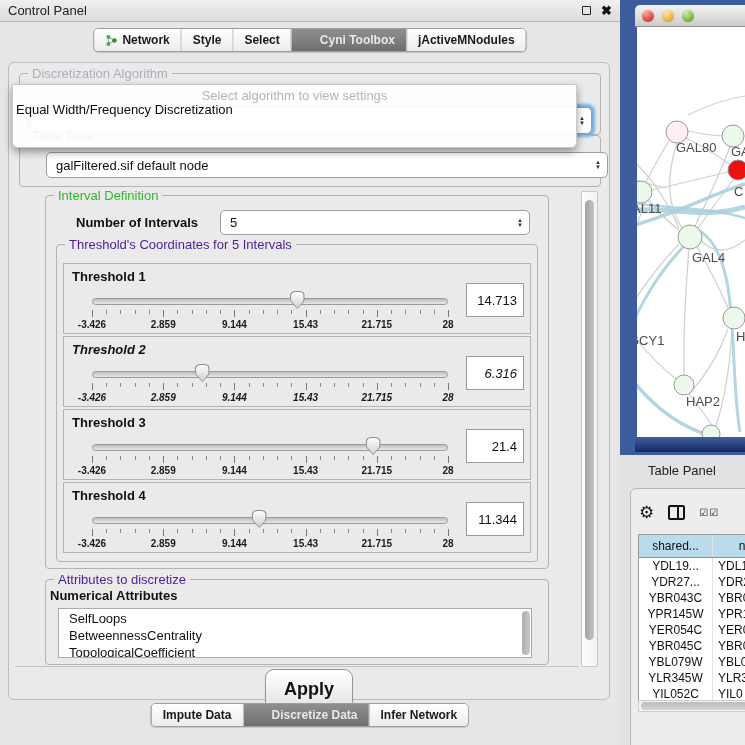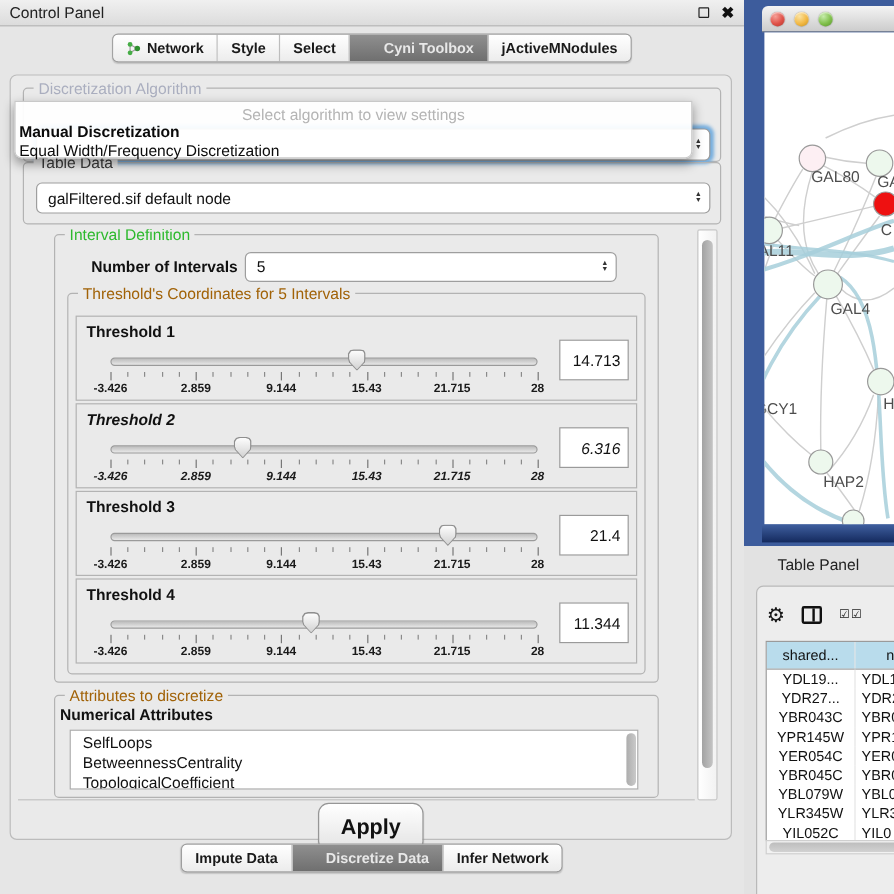--- a/index.html
+++ b/index.html
@@ -35,38 +35,38 @@
   .seg .segb.sel { background:linear-gradient(#8f8f8f,#6f6f6f); color:#e8e8e8;padding-left:28px; }
   .top-seg { top:28px; }
   .bottom-seg { top:703px; }
   
   .cp-outer {
     position:absolute; left:8px; top:62px; width:602px; height:638px;
     background:#eaeaea; border:1px solid #bcbcbc; border-radius:6px;
   }
   .group-title { position:absolute; top:-8px; left:8px; background:#eaeaea; padding:0 4px; font-size:13px; }
   .green-t { color:#2db92d; }
-  .blue-t { color:#a16207; }
+  .blue-t { color:#4c1d95; }
   .dark-t { color:#3b3b3b; }
   .faint-t { color:rgba(66,76,120,.38); }
   .group { position:absolute; border:1px solid #b3b3b3; border-radius:4px; }
   
   .algo-group { left:10px; top:10px; width:582px; height:62px; }
   .algo-combo {
     position:absolute; left:10px; top:33px; width:562px; height:27px;
     background:#fff; border:1px solid #9a9a9a; border-radius:5px;
     box-shadow:0 0 3px 2.5px #76aede; display:flex; align-items:center; justify-content:flex-end;
   }
   .stepper { display:flex; flex-direction:column; justify-content:center; margin-right:6px; color:#333; }
   .stepper span { font-size:6px; line-height:5px; }
   
   .td-group { left:10px; top:72px; width:582px; height:52px; }
   .combo {
     position:absolute; background:#fff; border:1px solid #9e9e9e; border-radius:5px;
-    display:flex; align-items:center; font-size:13px; color:#111;
+    display:flex; align-items:center; font-size:13px; color:#111;margin-left:16px;
   }
   .combo .cval { flex:1; padding-left:9px; overflow:hidden; white-space:nowrap; }
   .td-combo { left:10px; top:16px; width:562px; height:26px; }
   
   .viewport {
     position:absolute; left:6px; top:128px; width:564px; height:476px;
     border-bottom:1px solid #c2c2c2; overflow:hidden;
   }
   .vscroll {
     position:absolute; left:572px; top:128px; width:17px; height:476px;
@@ -130,21 +130,21 @@
   }
   
   .apply-row { position:absolute; left:0; top:606px; width:100%; display:flex; justify-content:center; }
   .apply-btn {
     font-family:"Liberation Sans",sans-serif; font-size:18px; font-weight:700; color:#111;
     padding:9px 18px; border:1px solid #969696; border-radius:9px;
     background:linear-gradient(#ffffff,#e3e3e3); box-shadow:0 1px 1px rgba(0,0,0,.2);
   }
   
   .popup {
-    position:absolute; left:12px; top:84px; width:565px; height:48px; z-index:60;
+    position:absolute; left:12px; top:84px; width:565px; height:64px; z-index:60;
     background:rgba(255,255,255,.94); border:1px solid #c9c9c9; border-radius:0 0 6px 6px;
     box-shadow:0 4px 9px rgba(0,0,0,.38);
   }
   .popup-ph { text-align:center; font-size:13px; color:#b4b4b4; padding-top:3px; height:17px; }
   .popup-opt { font-size:13px; color:#0b0b0b; padding:0 0 1px 3px; height:16px; }
   .popup-opt.first { font-weight:700; }
   
   .rs { position:absolute; left:620px; top:0; width:125px; height:745px; }
   .desktop { position:absolute; left:0; top:0; width:125px; height:455px; background:#3d5c9c; }
   .net-win { position:absolute; left:15px; top:5px; width:110px; height:447px; }
@@ -490,21 +490,20 @@
           <span>Discretize Data</span>
         </div>
         <div class="segb">
           <span>Infer Network</span>
         </div>
       </nav>
 
     <div class="popup">
       <div class="popup-ph">Select algorithm to view settings</div>
       <div id="popupOptions">
-          <div class="popup-opt first">Manual Discretization</div>
           <div class="popup-opt">Equal Width/Frequency Discretization</div>
         </div>
     </div>
 
   </section>
 
   <section class="rs">
 
     <div class="desktop">
       <div class="net-win">

